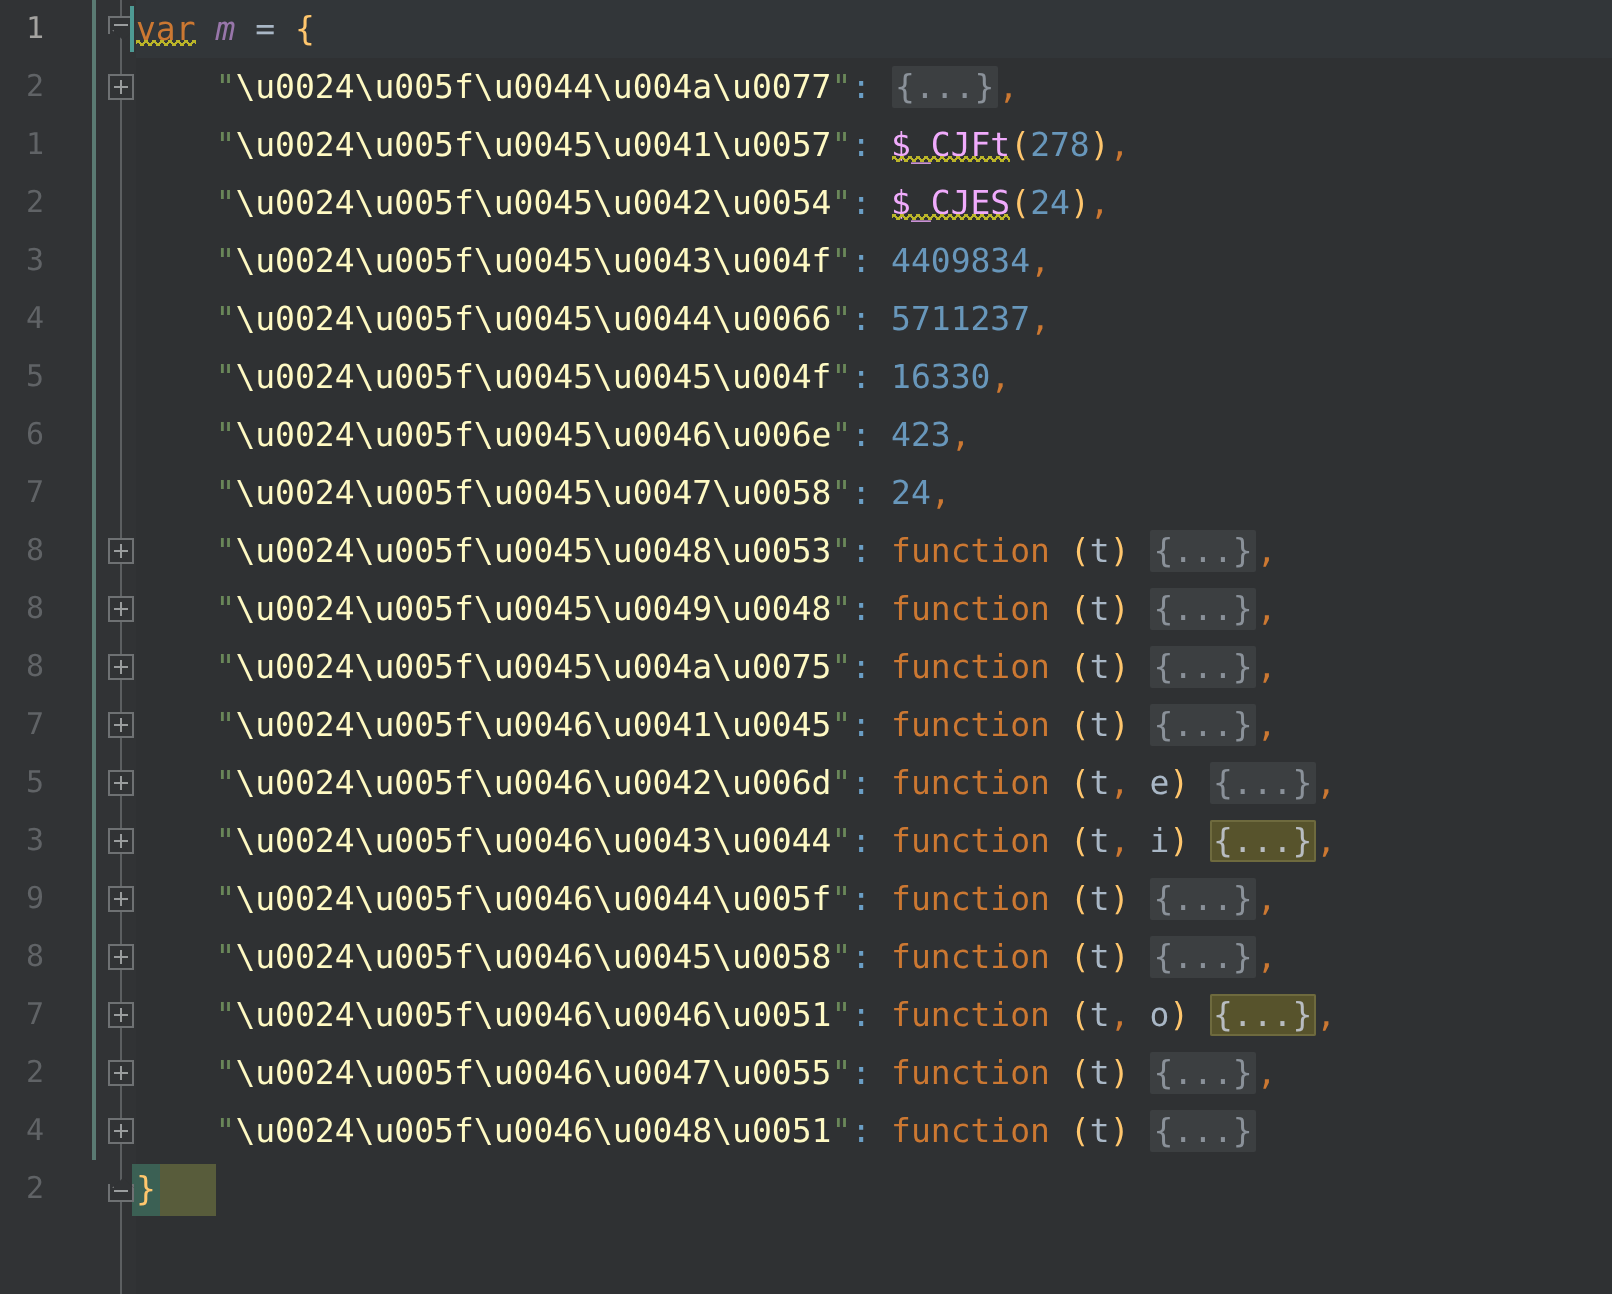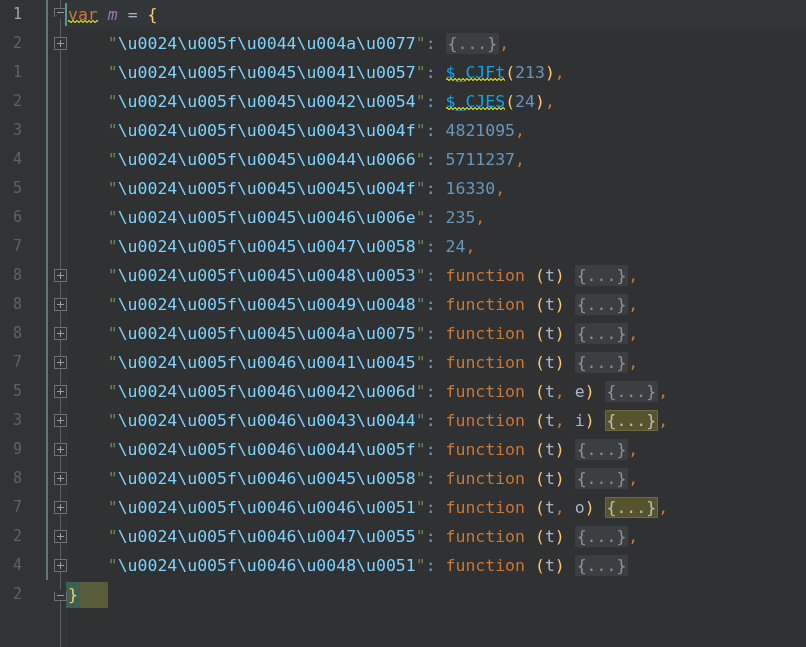--- a/index.html
+++ b/index.html
@@ -154,26 +154,26 @@
     z-index: 0;
   }
   .line-bg.current { background: #323639; }
 
   
   .kw      { color: #cc7832; }
   .var-id  { color: #9876aa; font-style: italic; }
   .op      { color: #a9b7c6; }
   .brace   { color: #ffc66d; }
   .str-q   { color: #6a8759; }
-  .esc     { color: #7dd3fc; }
+  .esc     { color: #fef9c3; }
   .colon   { color: #6a9ec6; }
   .num     { color: #6897bb; }
   .param   { color: #a9b7c6; }
   .comma   { color: #cc7832; }
-  .call    { color: #0ea5e9; }
+  .call    { color: #f0abfc; }
   .paren   { color: #ffc66d; }
 
   
   .squiggle {
     position: relative;
     text-decoration: none;
   }
   .squiggle::after {
     content: "";
     position: absolute;
@@ -302,26 +302,26 @@
           <div class="tip"></div>
           <div class="dash"></div>
         </div>
       </div>
     </div>
 
   <div class="code" id="code">
       <div class="line-bg current" style="top: 0px;"></div>
       <div class="line" style="top: 0px;"><span class="kw squiggle">var</span><span class="op"> </span><span class="var-id">m</span><span class="op"> </span><span class="op">=</span><span class="op"> </span><span class="brace">{</span></div>
       <div class="line" style="top: 29px;"><span class="op">    </span><span class="str-q">"</span><span class="esc">\u0024\u005f\u0044\u004a\u0077</span><span class="str-q">"</span><span class="colon">:</span> <span class="folded">{...}</span><span class="comma">,</span></div>
-      <div class="line" style="top: 58px;"><span class="op">    </span><span class="str-q">"</span><span class="esc">\u0024\u005f\u0045\u0041\u0057</span><span class="str-q">"</span><span class="colon">:</span> <span class="call squiggle">$_CJFt</span><span class="paren">(</span><span class="num">213</span><span class="paren">)</span><span class="comma">,</span></div>
+      <div class="line" style="top: 58px;"><span class="op">    </span><span class="str-q">"</span><span class="esc">\u0024\u005f\u0045\u0041\u0057</span><span class="str-q">"</span><span class="colon">:</span> <span class="call squiggle">$_CJFt</span><span class="paren">(</span><span class="num">278</span><span class="paren">)</span><span class="comma">,</span></div>
       <div class="line" style="top: 87px;"><span class="op">    </span><span class="str-q">"</span><span class="esc">\u0024\u005f\u0045\u0042\u0054</span><span class="str-q">"</span><span class="colon">:</span> <span class="call squiggle">$_CJES</span><span class="paren">(</span><span class="num">24</span><span class="paren">)</span><span class="comma">,</span></div>
-      <div class="line" style="top: 116px;"><span class="op">    </span><span class="str-q">"</span><span class="esc">\u0024\u005f\u0045\u0043\u004f</span><span class="str-q">"</span><span class="colon">:</span> <span class="num">4821095</span><span class="comma">,</span></div>
+      <div class="line" style="top: 116px;"><span class="op">    </span><span class="str-q">"</span><span class="esc">\u0024\u005f\u0045\u0043\u004f</span><span class="str-q">"</span><span class="colon">:</span> <span class="num">4409834</span><span class="comma">,</span></div>
       <div class="line" style="top: 145px;"><span class="op">    </span><span class="str-q">"</span><span class="esc">\u0024\u005f\u0045\u0044\u0066</span><span class="str-q">"</span><span class="colon">:</span> <span class="num">5711237</span><span class="comma">,</span></div>
       <div class="line" style="top: 174px;"><span class="op">    </span><span class="str-q">"</span><span class="esc">\u0024\u005f\u0045\u0045\u004f</span><span class="str-q">"</span><span class="colon">:</span> <span class="num">16330</span><span class="comma">,</span></div>
-      <div class="line" style="top: 203px;"><span class="op">    </span><span class="str-q">"</span><span class="esc">\u0024\u005f\u0045\u0046\u006e</span><span class="str-q">"</span><span class="colon">:</span> <span class="num">235</span><span class="comma">,</span></div>
+      <div class="line" style="top: 203px;"><span class="op">    </span><span class="str-q">"</span><span class="esc">\u0024\u005f\u0045\u0046\u006e</span><span class="str-q">"</span><span class="colon">:</span> <span class="num">423</span><span class="comma">,</span></div>
       <div class="line" style="top: 232px;"><span class="op">    </span><span class="str-q">"</span><span class="esc">\u0024\u005f\u0045\u0047\u0058</span><span class="str-q">"</span><span class="colon">:</span> <span class="num">24</span><span class="comma">,</span></div>
       <div class="line" style="top: 261px;"><span class="op">    </span><span class="str-q">"</span><span class="esc">\u0024\u005f\u0045\u0048\u0053</span><span class="str-q">"</span><span class="colon">:</span> <span class="kw">function</span> <span class="paren">(</span><span class="param">t</span><span class="paren">)</span> <span class="folded">{...}</span><span class="comma">,</span></div>
       <div class="line" style="top: 290px;"><span class="op">    </span><span class="str-q">"</span><span class="esc">\u0024\u005f\u0045\u0049\u0048</span><span class="str-q">"</span><span class="colon">:</span> <span class="kw">function</span> <span class="paren">(</span><span class="param">t</span><span class="paren">)</span> <span class="folded">{...}</span><span class="comma">,</span></div>
       <div class="line" style="top: 319px;"><span class="op">    </span><span class="str-q">"</span><span class="esc">\u0024\u005f\u0045\u004a\u0075</span><span class="str-q">"</span><span class="colon">:</span> <span class="kw">function</span> <span class="paren">(</span><span class="param">t</span><span class="paren">)</span> <span class="folded">{...}</span><span class="comma">,</span></div>
       <div class="line" style="top: 348px;"><span class="op">    </span><span class="str-q">"</span><span class="esc">\u0024\u005f\u0046\u0041\u0045</span><span class="str-q">"</span><span class="colon">:</span> <span class="kw">function</span> <span class="paren">(</span><span class="param">t</span><span class="paren">)</span> <span class="folded">{...}</span><span class="comma">,</span></div>
       <div class="line" style="top: 377px;"><span class="op">    </span><span class="str-q">"</span><span class="esc">\u0024\u005f\u0046\u0042\u006d</span><span class="str-q">"</span><span class="colon">:</span> <span class="kw">function</span> <span class="paren">(</span><span class="param">t</span><span class="comma">,</span> <span class="param">e</span><span class="paren">)</span> <span class="folded">{...}</span><span class="comma">,</span></div>
       <div class="line" style="top: 406px;"><span class="op">    </span><span class="str-q">"</span><span class="esc">\u0024\u005f\u0046\u0043\u0044</span><span class="str-q">"</span><span class="colon">:</span> <span class="kw">function</span> <span class="paren">(</span><span class="param">t</span><span class="comma">,</span> <span class="param">i</span><span class="paren">)</span> <span class="folded hl">{...}</span><span class="comma">,</span></div>
       <div class="line" style="top: 435px;"><span class="op">    </span><span class="str-q">"</span><span class="esc">\u0024\u005f\u0046\u0044\u005f</span><span class="str-q">"</span><span class="colon">:</span> <span class="kw">function</span> <span class="paren">(</span><span class="param">t</span><span class="paren">)</span> <span class="folded">{...}</span><span class="comma">,</span></div>
       <div class="line" style="top: 464px;"><span class="op">    </span><span class="str-q">"</span><span class="esc">\u0024\u005f\u0046\u0045\u0058</span><span class="str-q">"</span><span class="colon">:</span> <span class="kw">function</span> <span class="paren">(</span><span class="param">t</span><span class="paren">)</span> <span class="folded">{...}</span><span class="comma">,</span></div>
       <div class="line" style="top: 493px;"><span class="op">    </span><span class="str-q">"</span><span class="esc">\u0024\u005f\u0046\u0046\u0051</span><span class="str-q">"</span><span class="colon">:</span> <span class="kw">function</span> <span class="paren">(</span><span class="param">t</span><span class="comma">,</span> <span class="param">o</span><span class="paren">)</span> <span class="folded hl">{...}</span><span class="comma">,</span></div>

